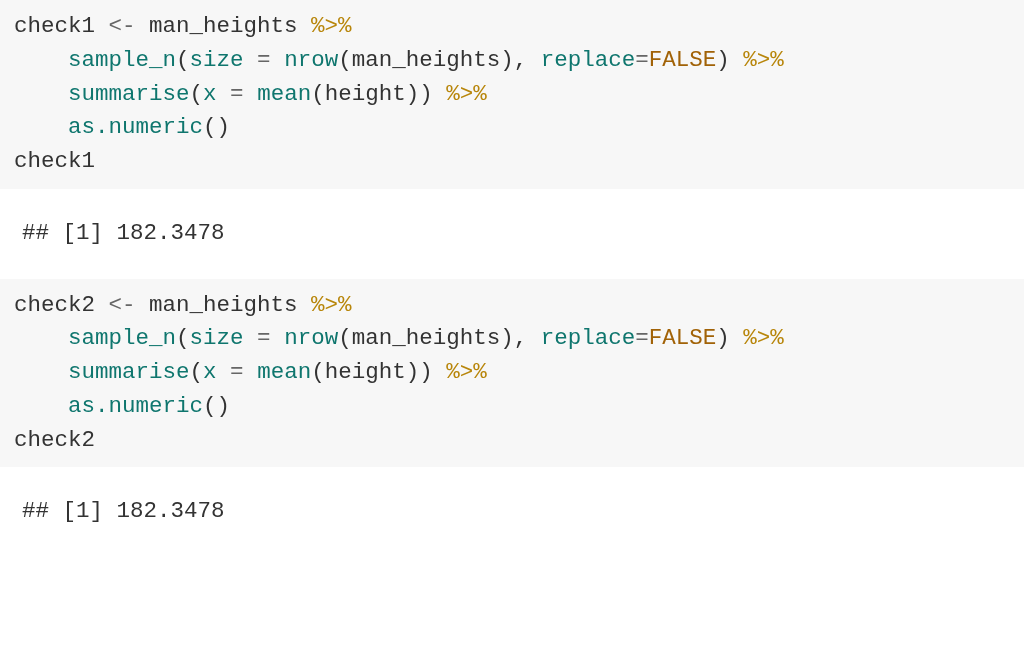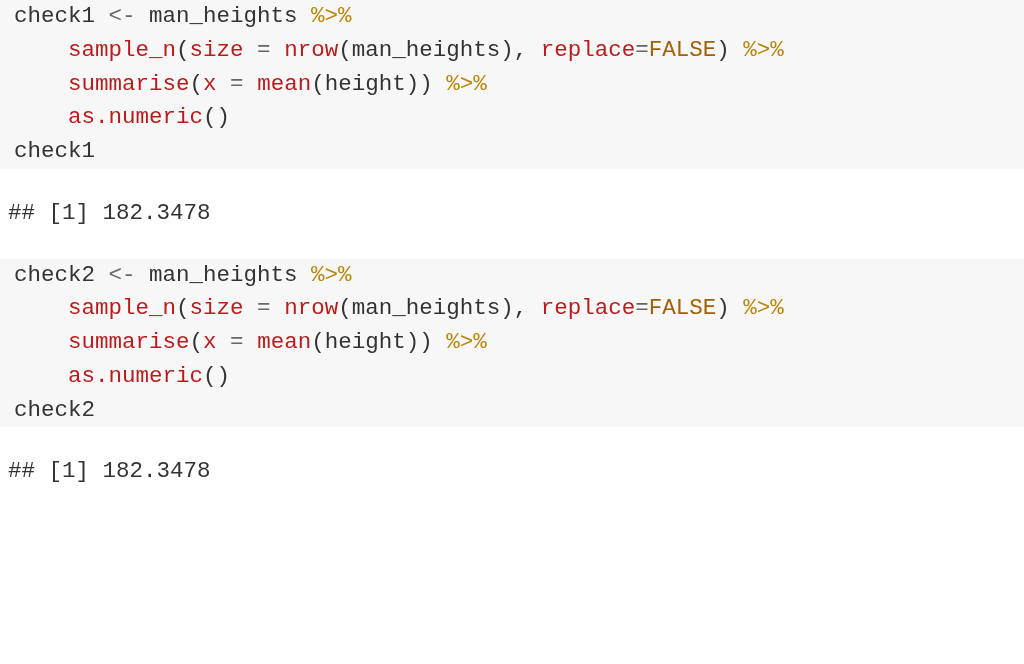--- a/index.html
+++ b/index.html
@@ -11,36 +11,36 @@
     background: #ffffff;
     color: #333333;
   }
   .page {
     width: 1024px;
     box-sizing: border-box;
     padding-bottom: 20px;
   }
   .code-block {
     background: #f7f7f7;
-    padding: 0 14px;
+    padding: 10px 14px;
     box-sizing: border-box;
     white-space: pre;
     overflow-x: auto;
   }
   .output-block {
     background: #ffffff;
-    padding: 10px 8px;
+    padding: 10px 22px;
     box-sizing: border-box;
     white-space: pre;
     margin-top: 18px;
     margin-bottom: 18px;
   }
   .t-default { color: #333333; }
   .t-op      { color: #666666; }
-  .t-func    { color: #b91c1c; }
+  .t-func    { color: #0f766e; }
   .t-special { color: #b8860b; }
   .t-bool    { color: #a16207; }
 </style>
 </head>
 <body>
 
 <div class="page">
 
   <div class="code-block"><div><span class="t-default">check1 </span><span class="t-op">&lt;-</span><span class="t-default"> man_heights </span><span class="t-special">%&gt;%</span></div><div><span class="t-default">    </span><span class="t-func">sample_n</span><span class="t-default">(</span><span class="t-func">size</span><span class="t-default"> </span><span class="t-op">=</span><span class="t-default"> </span><span class="t-func">nrow</span><span class="t-default">(man_heights), </span><span class="t-func">replace</span><span class="t-op">=</span><span class="t-bool">FALSE</span><span class="t-default">) </span><span class="t-special">%&gt;%</span></div><div><span class="t-default">    </span><span class="t-func">summarise</span><span class="t-default">(</span><span class="t-func">x</span><span class="t-default"> </span><span class="t-op">=</span><span class="t-default"> </span><span class="t-func">mean</span><span class="t-default">(height)) </span><span class="t-special">%&gt;%</span></div><div><span class="t-default">    </span><span class="t-func">as.numeric</span><span class="t-default">()</span></div><div><span class="t-default">check1</span></div></div>
 

